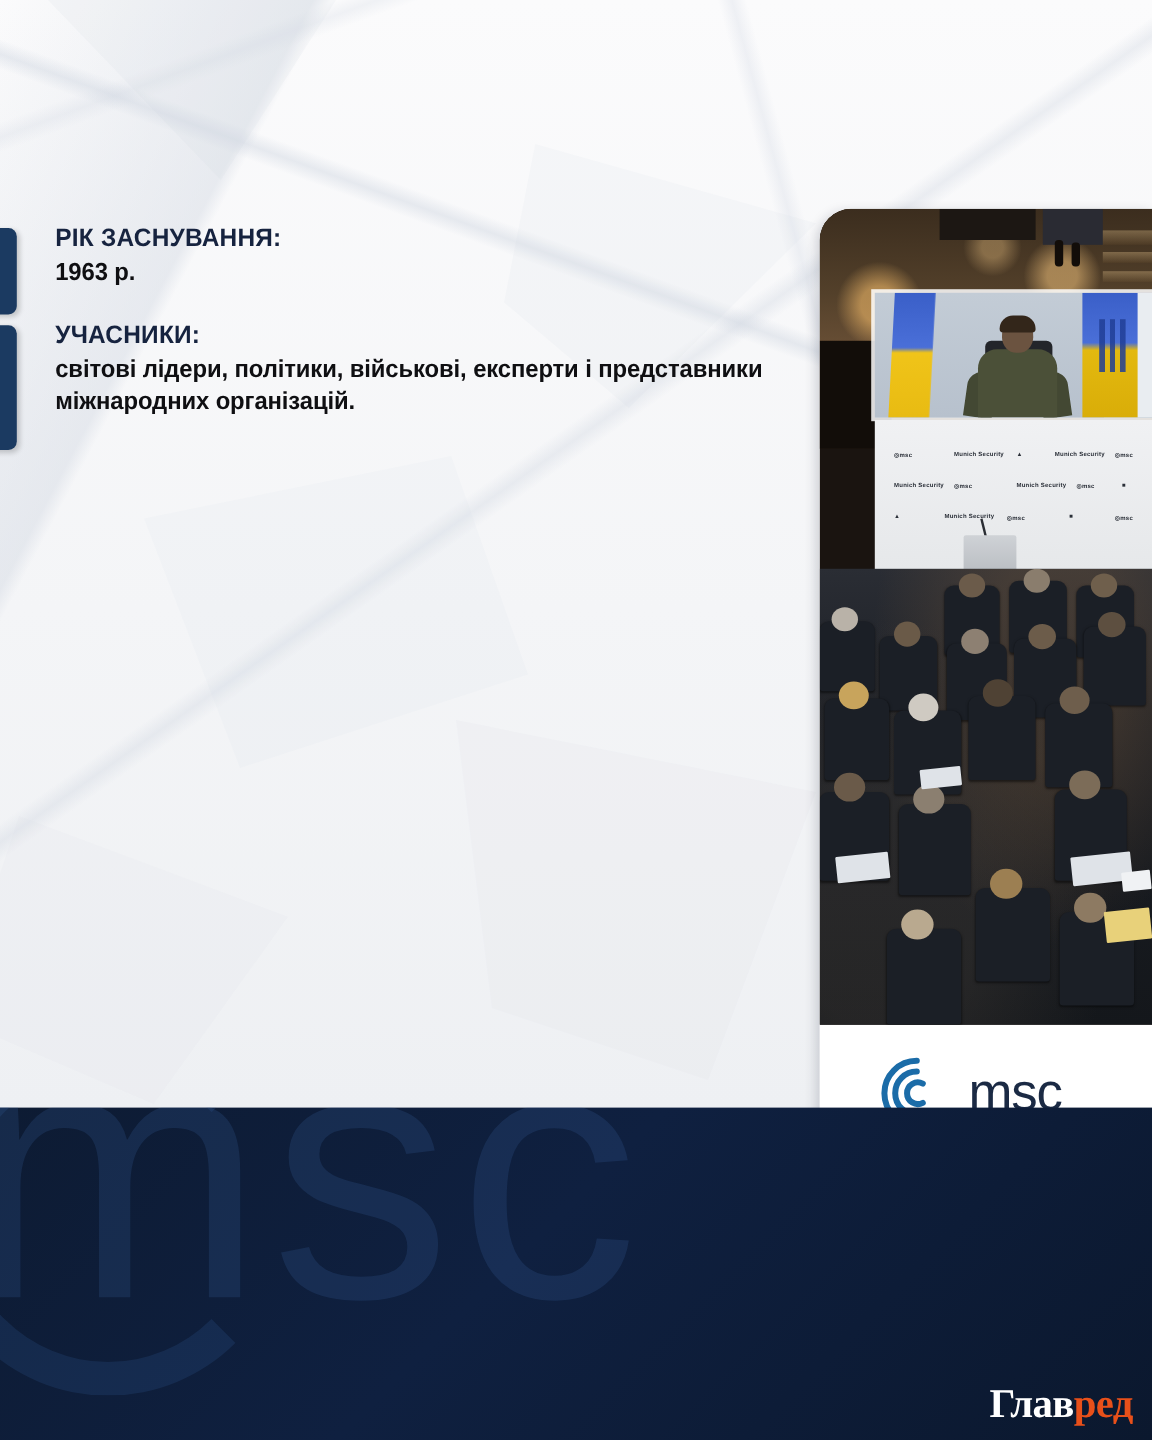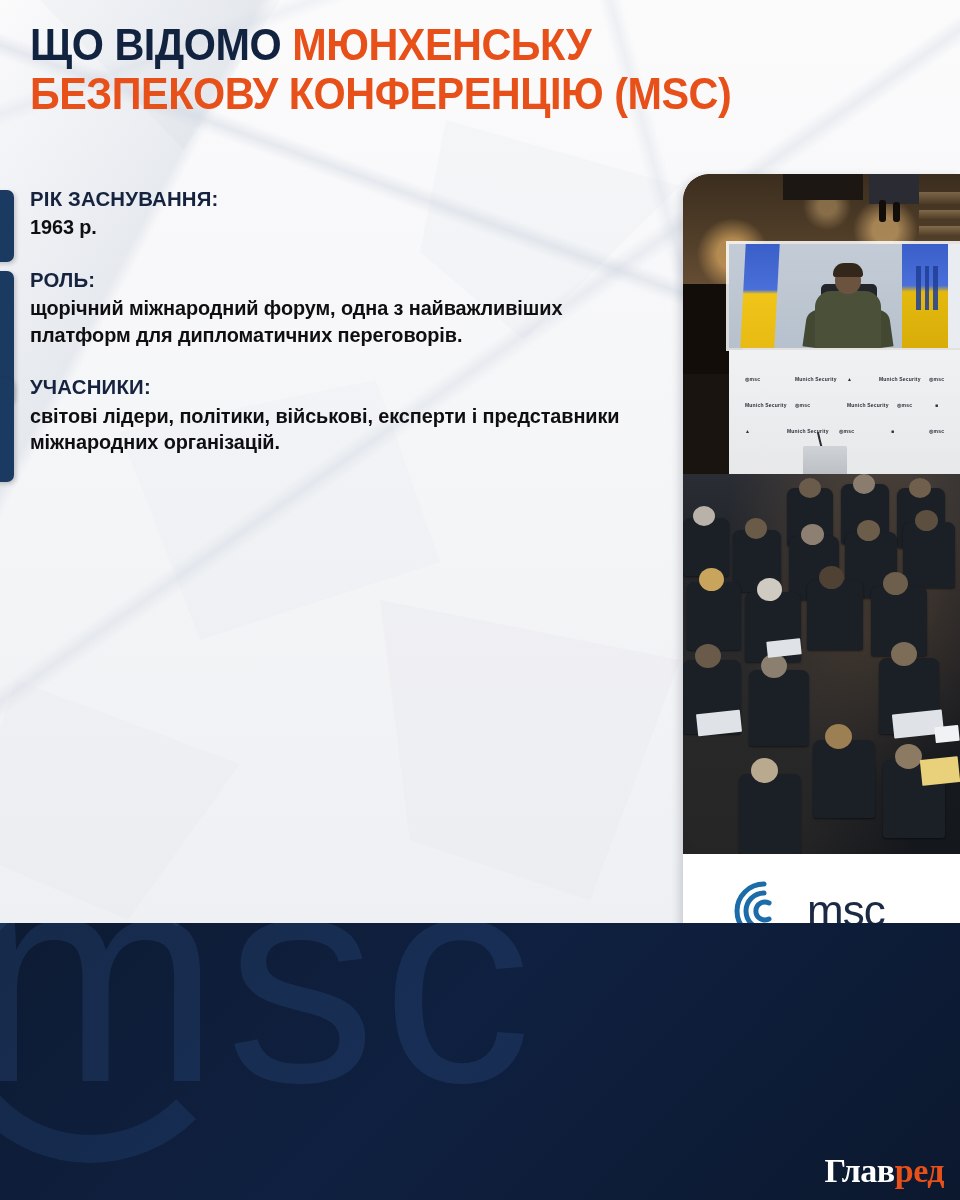--- a/index.html
+++ b/index.html
@@ -50,21 +50,21 @@
     transform-origin:left center;
   }
   .title-line .hl { color:#e8501a; }
 
   
   .facts {
     position:absolute; left:0; top:186px; width:672px;
   }
   .fact {
     position:relative;
-    padding-left:30px;
+    padding-left:46px;
     margin-bottom:26px;
   }
   .fact-bar {
     position:absolute;
     left:-8px; top:4px;
     width:22px;
     background:#1b3a61;
     border-radius:0 7px 7px 0;
     box-shadow:2px 2px 4px rgba(0,0,0,0.18);
   }
@@ -310,38 +310,29 @@
 <div id="poster">
 
   <div class="white-area">
     <div class="poly" style="left:40px;top:0;width:240px;height:150px;clip-path:polygon(0 0,100% 0,60% 100%);opacity:.35;"></div>
     <div class="poly" style="left:420px;top:120px;width:260px;height:220px;clip-path:polygon(10% 0,100% 30%,40% 100%,0 60%);opacity:.30;"></div>
     <div class="poly" style="left:120px;top:380px;width:320px;height:260px;clip-path:polygon(0 20%,80% 0,100% 70%,25% 100%);opacity:.22;"></div>
     <div class="poly" style="left:380px;top:600px;width:300px;height:300px;clip-path:polygon(0 0,100% 20%,70% 100%,10% 80%);opacity:.25;"></div>
     <div class="poly" style="left:-40px;top:680px;width:280px;height:240px;clip-path:polygon(20% 0,100% 35%,60% 100%,0 70%);opacity:.20;"></div>
   </div>
 
-  <div class="title-block">
-    <div class="title-line"><span>ЩО ВІДОМО </span><span class="hl">МЮНХЕНСЬКУ</span></div>
-    <div class="title-line"><span class="hl">БЕЗПЕКОВУ КОНФЕРЕНЦІЮ (MSC)</span></div>
-  </div>
 
   <div class="facts">
 
     <div class="fact">
       <div class="fact-bar" style="height:72px;"></div>
       <div class="fact-head">РІК ЗАСНУВАННЯ:</div>
       <div class="fact-body">1963 р.</div>
     </div>
 
-    <div class="fact">
-      <div class="fact-bar" style="height:132px;"></div>
-      <div class="fact-head">РОЛЬ:</div>
-      <div class="fact-body">щорічний міжнародний форум, одна з найважливіших платформ для дипломатичних переговорів.</div>
-    </div>
 
 
     <div class="fact">
       <div class="fact-bar" style="height:104px;"></div>
       <div class="fact-head">УЧАСНИКИ:</div>
       <div class="fact-body">світові лідери, політики, військові, експерти і представники міжнародних організацій.</div>
     </div>
 
 
   </div>

